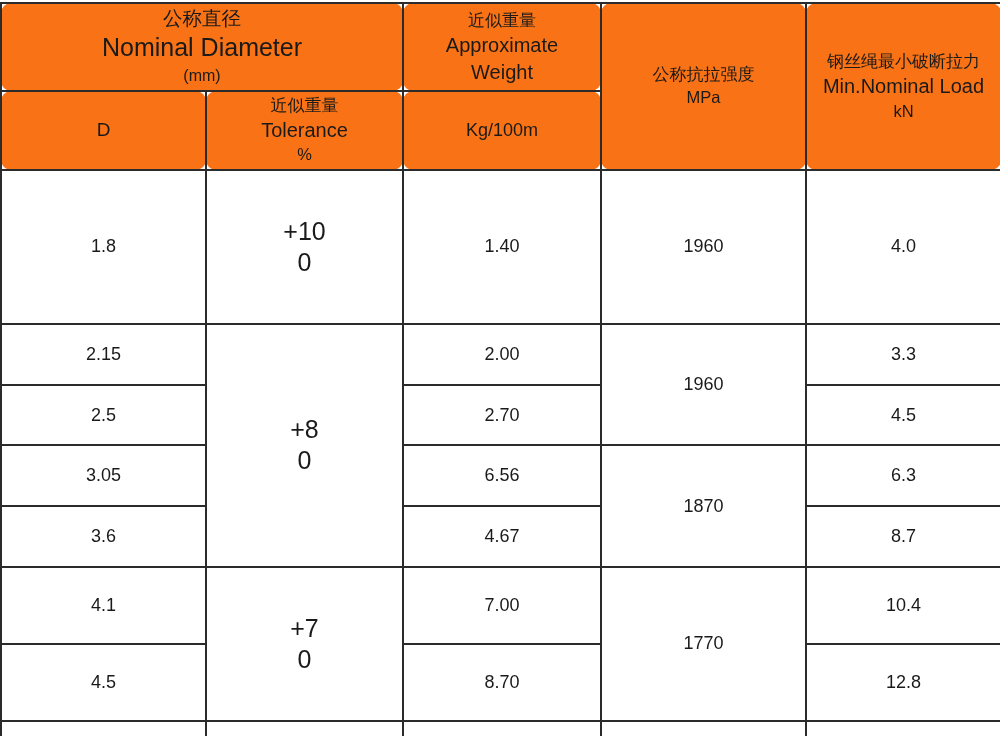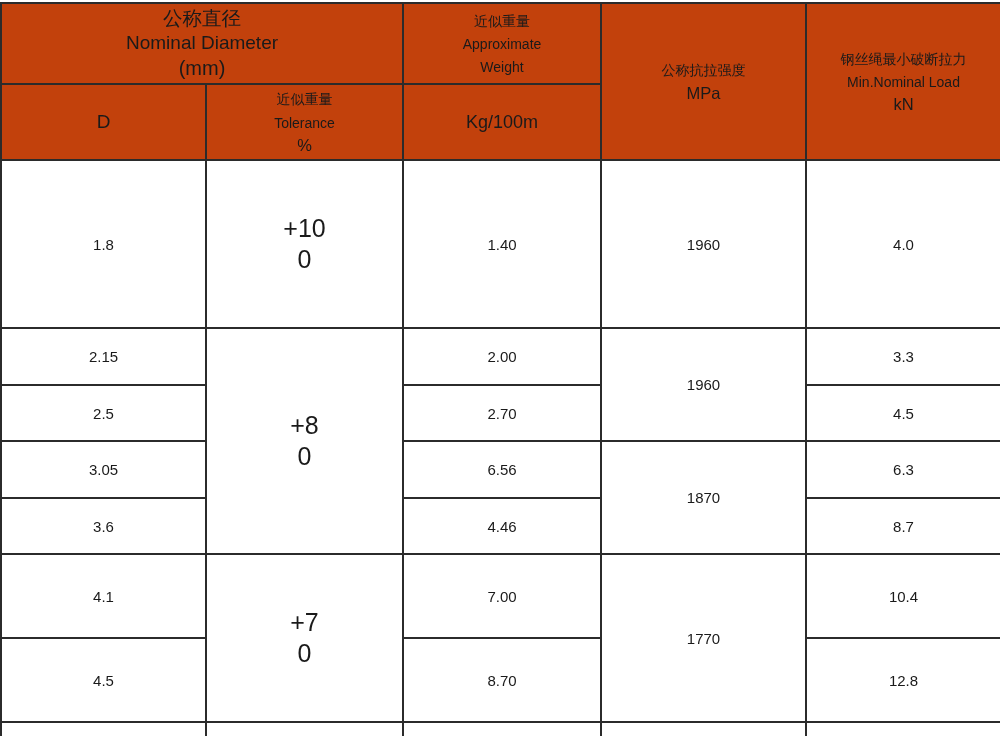--- a/index.html
+++ b/index.html
@@ -28,53 +28,54 @@
     margin: 2px 0 0 0;
   }
   table.spec td, table.spec th {
     border: 2px solid #2b2b2b;
     text-align: center;
     vertical-align: middle;
     padding: 2px 4px;
     font-weight: normal;
   }
   thead td {
-    background: #c2410c;
+    background: #f97316;
+    border-radius: 10px;
   }
   .hdr-main {
     font-size: 19px;
     line-height: 1.28;
   }
   .hdr-main .cn {
     font-size: 19.5px;
   }
   .hdr-main .en {
-    font-size: 19px;
+    font-size: 25px;
   }
   .hdr-main .unit {
-    font-size: 20px;
+    font-size: 16px;
   }
   .hdr-small {
     font-size: 18px;
     line-height: 1.3;
   }
   .hdr-small .cn {
-    font-size: 14px;
+    font-size: 17px;
   }
   .hdr-small .en {
-    font-size: 14px;
+    font-size: 20px;
   }
   .hdr-small .unit {
     font-size: 16.5px;
   }
   .hdr-d {
     font-size: 19px;
   }
   .cell {
-    font-size: 15px;
+    font-size: 18px;
   }
   .tol {
     font-size: 25px;
     line-height: 1.25;
   }
   .tol .top { display: block; }
   .tol .bot { display: block; }
   
   col.c-d       { width: 205px; }
   col.c-tol     { width: 197px; }
@@ -160,21 +161,21 @@
 
       <tr>
         <td class="cell">3.05</td>
         <td class="cell">6.56</td>
         <td class="cell" rowspan="2">1870</td>
         <td class="cell">6.3</td>
       </tr>
 
       <tr>
         <td class="cell">3.6</td>
-        <td class="cell">4.46</td>
+        <td class="cell">4.67</td>
         <td class="cell">8.7</td>
       </tr>
 
       <tr>
         <td class="cell">4.1</td>
         <td class="tol" rowspan="2">
           <span class="top">+7</span>
           <span class="bot">0</span>
         </td>
         <td class="cell">7.00</td>

